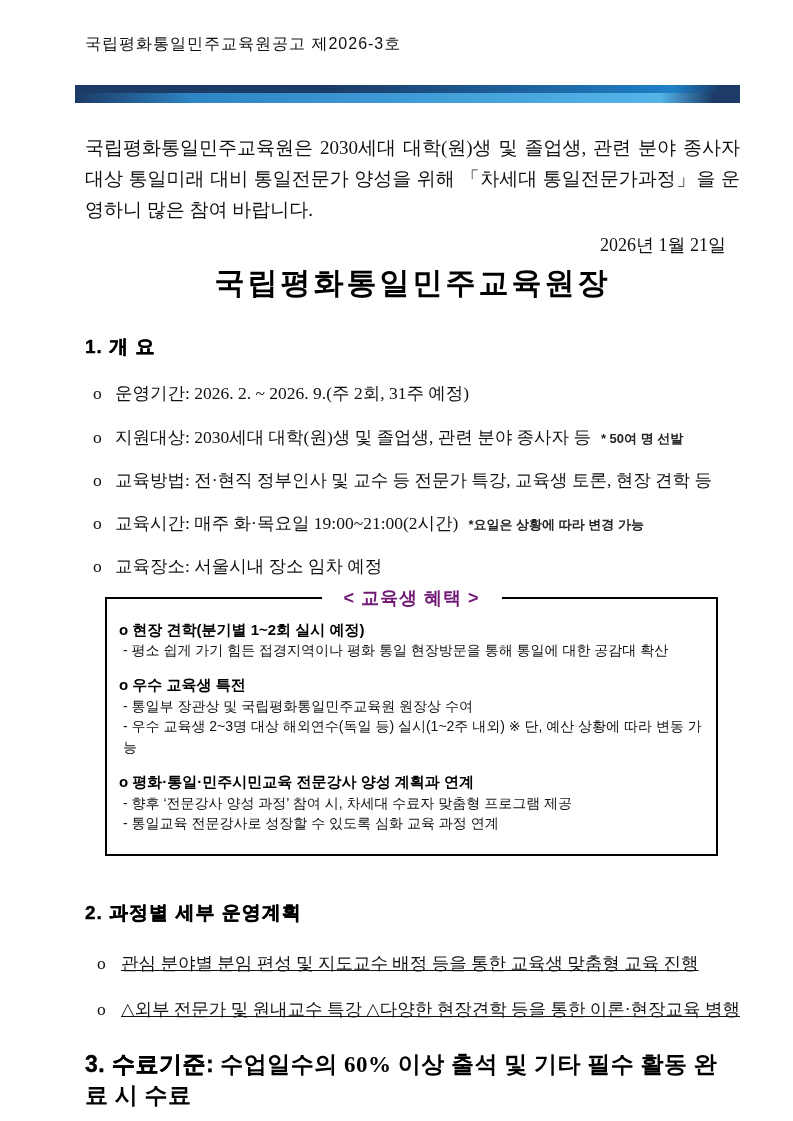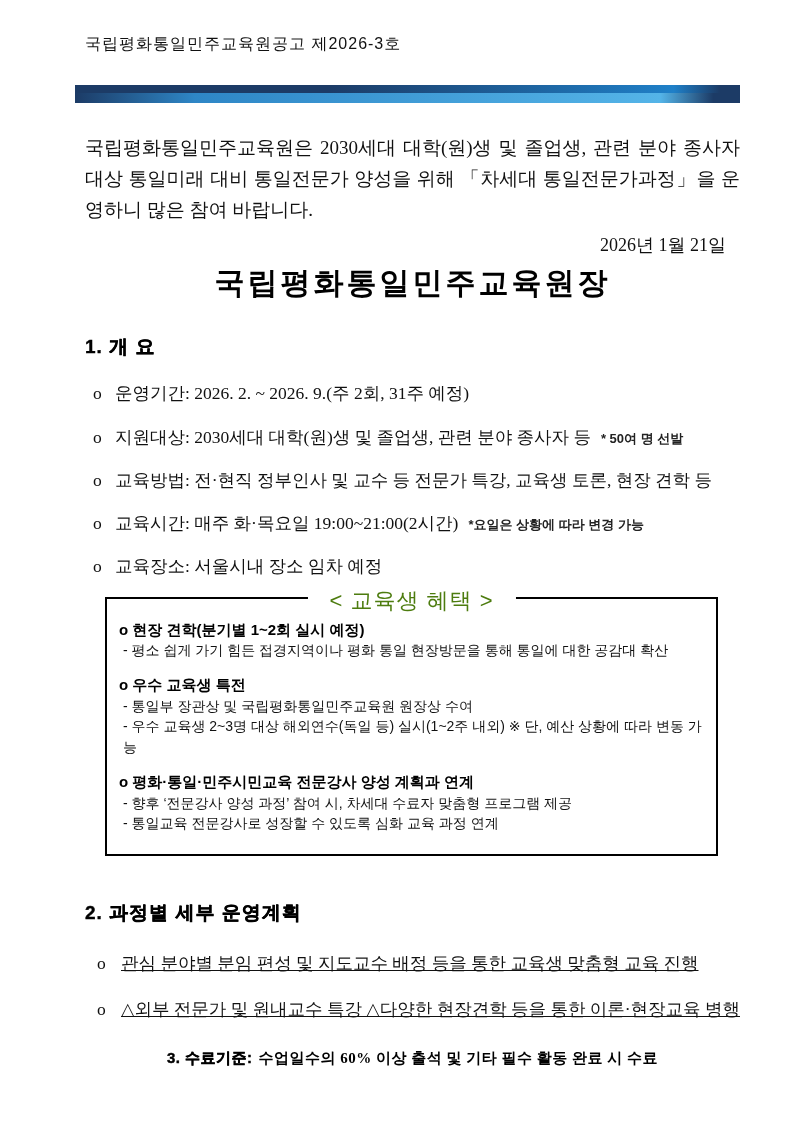--- a/index.html
+++ b/index.html
@@ -55,33 +55,33 @@
   .b-mark{display:inline-block;width:22px;padding-left:8px;}
   .b-note{font-size:13px;margin-left:10px;font-family:"Liberation Sans","DejaVu Sans",sans-serif;color:#222;font-weight:bold;}
   
   .benefits-box{
     position:relative;margin:16px 0 0 20px;width:613px;box-sizing:border-box;
     border:2px solid #000;padding:20px 14px 12px 12px;
     font-family:"Liberation Sans","DejaVu Sans",sans-serif;
   }
   .benefits-legend{
     position:absolute;top:-13px;left:50%;transform:translateX(-50%);
-    background:#fff;padding:0 22px;font-weight:normal;font-size:22px;
-    letter-spacing:1px;white-space:nowrap;color:#4d7c0f;
+    background:#fff;padding:0 22px;font-weight:bold;font-size:18px;
+    letter-spacing:1px;white-space:nowrap;color:#701a75;
   }
   .benefit-group{margin-bottom:13px;}
   .benefit-group:last-child{margin-bottom:8px;}
   .benefit-heading{font-weight:bold;font-size:15px;line-height:1.45;color:#000;}
   .benefit-item{font-size:14px;line-height:1.48;padding-left:4px;color:#111;}
   
   .s2-bullets{margin-top:24px;}
   .s2-row{font-size:17.5px;line-height:1.5;margin-bottom:20px;color:#111;text-decoration:underline;}
   .s2-mark{display:inline-block;width:24px;padding-left:12px;}
   
-  .sec3{margin-top:26px;font-size:15px;color:#000;text-align:center;}
+  .sec3{margin-top:26px;font-size:23px;color:#000;}
   .sec3 .sec3-head{
     font-family:"Liberation Sans","DejaVu Sans",sans-serif;
     font-weight:900;-webkit-text-stroke:0.4px #000;letter-spacing:0.5px;
   }
   .sec3 .sec3-text{font-weight:bold;margin-left:6px;letter-spacing:0.5px;}
 </style>
 </head>
 <body>
 
 <div class="page">

